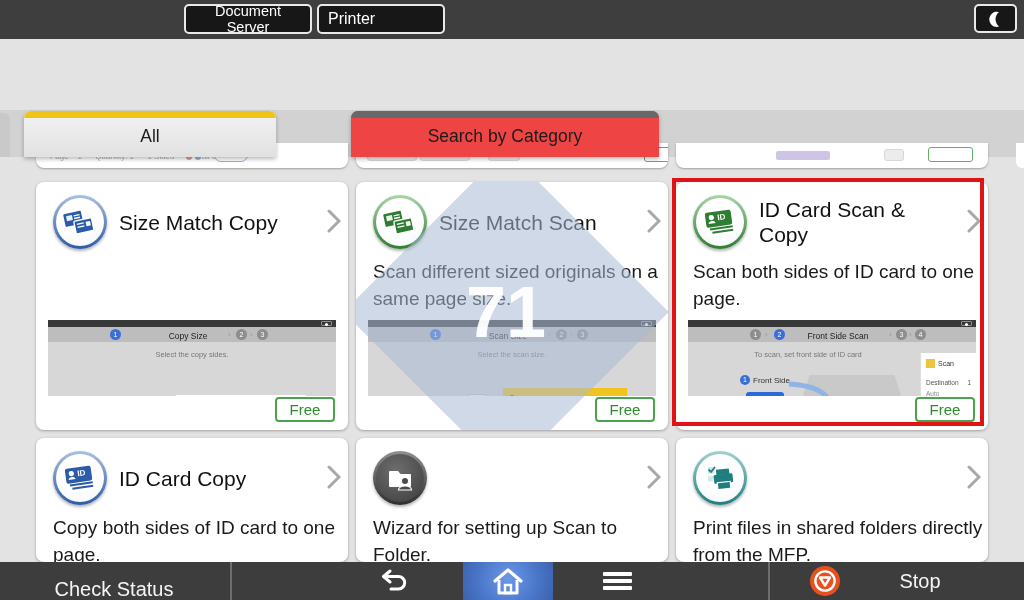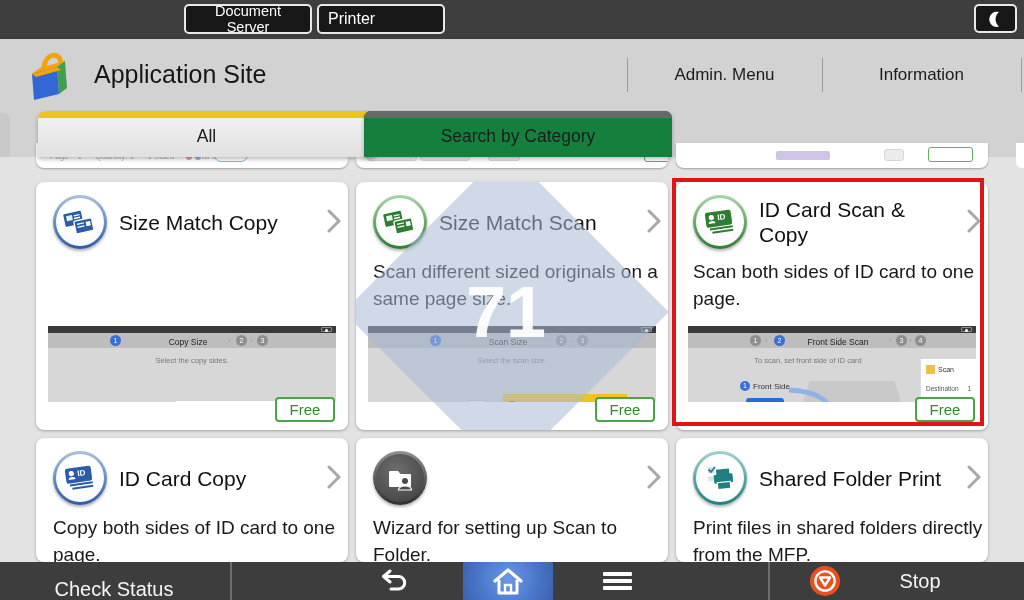--- a/index.html
+++ b/index.html
@@ -20,23 +20,23 @@
   .app-title{ position:absolute; left:94px; top:0; height:71px; line-height:71px; font-size:25px; color:#161616; }
   .hdiv{ position:absolute; top:19px; height:34px; width:1px; background:#9c9c9c; }
   .hlink{ position:absolute; top:0; height:71px; line-height:71px; text-align:center; font-size:17px; color:#1c1c1c; cursor:pointer;}
 
   
   .tabstrip{ position:absolute; left:0; top:110px; width:1024px; height:47px; background:#d2d2d2; z-index:6;}
   .tab{ position:absolute; top:111px; height:46px; border-radius:7px 7px 0 0; z-index:8; cursor:pointer;
         display:flex; align-items:flex-end; justify-content:center; padding-bottom:10px; font-size:17.5px; color:#1c1c1c;
         box-shadow:0 2px 4px rgba(0,0,0,.28); overflow:hidden;}
   .tab .accent{ position:absolute; left:0; top:0; width:100%; height:7px; }
-  .tab-all{ left:38px; width:337px; background:linear-gradient(180deg,#f3f3f3,#e1e1e1); }
+  .tab-all{ left:24px; width:252px; background:linear-gradient(180deg,#f3f3f3,#e1e1e1); }
   .tab-all .accent{ background:#f0c417; }
-  .tab-search{ left:364px; width:308px; background:#15803d; }
+  .tab-search{ left:351px; width:308px; background:#ef4444; }
   .tab-search .accent{ background:#686868; }
   .tab-sliver-left{ position:absolute; left:0; top:113px; width:10px; height:44px; background:#c9c9c9; border-radius:0 6px 0 0; z-index:7;}
 
   
   .pcard{ position:absolute; top:143px; height:25px; width:312px; background:#fff; border-radius:0 0 8px 8px;
           box-shadow:0 1px 2px rgba(0,0,0,.3); z-index:7; overflow:hidden; cursor:pointer;}
   .pcard .ptext{ position:absolute; left:14px; top:9px; font-size:8px; color:#adadad; white-space:pre; }
   .p-pill-blue{ position:absolute; left:178px; top:5px; width:34px; height:14px; border:1.5px solid #8cb0dc; border-radius:7px; background:#fff;}
   .p-dot{ position:absolute; top:11px; width:6px; height:6px; border-radius:50%; }
   .p-pill-gray{ position:absolute; top:6px; height:12px; background:#ececec; border:1px solid #d7d7d7; border-radius:3px;}
@@ -67,21 +67,21 @@
   
   .sel-frame{ position:absolute; left:672px; top:178px; width:312px; height:248px; border:4px solid #e01414;
               z-index:9; pointer-events:none; }
 
   
   .wm{ position:absolute; left:35px; top:15px; width:230px; height:230px; transform:rotate(45deg);
        background:rgba(170,186,214,.55); z-index:4; display:flex; align-items:center; justify-content:center; pointer-events:none;}
   .wm span{ transform:rotate(-45deg); color:rgba(255,255,255,.95); font-size:72px; font-weight:bold; }
 
   
-  .thumb{ position:absolute; left:12px; top:144px; width:288px; height:76px; background:#d7d7d7; overflow:hidden; z-index:2;}
+  .thumb{ position:absolute; left:12px; top:138px; width:288px; height:76px; background:#d7d7d7; overflow:hidden; z-index:2;}
   .t-top{ position:absolute; left:0; top:0; width:288px; height:7px; background:#393939; }
   .t-moon{ position:absolute; right:4px; top:1px; width:11px; height:5px; border:1px solid #8f8f8f; border-radius:1px; }
   .t-moon::after{ content:""; position:absolute; left:3px; top:0.5px; width:3px; height:3px; border-radius:50%; background:#fff;}
   .t-bar{ position:absolute; left:0; top:7px; width:288px; height:15px; background:#bdbdbd; }
   .t-step{ position:absolute; top:2px; width:11px; height:11px; border-radius:50%; background:#8e8e8e;
            color:#fff; font-size:7px; line-height:11px; text-align:center;}
   .t-step.active{ background:#3a6fd8; }
   .t-sep{ position:absolute; top:2.5px; font-size:8px; color:#999; }
   .t-title{ position:absolute; top:3.5px; font-size:8.5px; color:#222; text-align:center; }
   .t-body{ position:absolute; left:0; top:22px; width:288px; height:84px; }
@@ -148,36 +148,20 @@
   <div class="topbar">
     <button class="tb-btn printer" style="left:317px;width:128px">Printer</button>
     <button class="tb-btn" style="left:184px;width:128px">Document Server</button>
     <button class="moon-btn">
       <svg width="18" height="18" viewBox="0 0 18 18">
         <path d="M12 2 A 7.6 7.6 0 1 0 12 16.6 A 9.4 9.4 0 0 1 12 2 Z" fill="#fff"></path>
       </svg>
     </button>
   </div>
 
-  <div class="header">
-    <svg class="bag" width="46" height="54" viewBox="0 0 46 54">
-      <path d="M16 20 C17 5 32 3 33 15" stroke="#f1a40e" stroke-width="5" fill="none"></path>
-      <polygon points="4,26 29,19 37,13 12,20" fill="#f1a40e"></polygon>
-      <polygon points="4,26 29,19 37,13 12,20 4,26" fill="#f1a40e"></polygon>
-      <polygon points="29,19 37,13 39,40 31,46" fill="#3f9e4f"></polygon>
-      <polygon points="4,26 29,19 31,46 6,52" fill="#3367d6"></polygon>
-      <polygon points="4,26 29,19 33,22 8,29" fill="#f1a40e"></polygon>
-    </svg>
-    <div class="app-title">Application Site</div>
-    <div class="hdiv" style="left:627px"></div>
-    <div class="hdiv" style="left:822px"></div>
-    <div class="hdiv" style="left:1021px"></div>
-    <div class="hlink" style="left:627px;width:195px">Admin. Menu</div>
-    <div class="hlink" style="left:822px;width:199px">Information</div>
-  </div>
 
   <div class="tabstrip"></div>
   <div class="tab-sliver-left"></div>
 
   <div class="pcard" style="left:36px">
     <span class="ptext">Page    1      Quantity: 1      1 Sided          Full Color</span>
     <span class="p-dot" style="left:150px;background:#e09a9a"></span>
     <span class="p-dot" style="left:159px;background:#9ab2e0"></span>
     <span class="p-pill-blue"></span>
   </div>
@@ -418,21 +402,20 @@
         <rect x="5" y="6" width="6.5" height="6.5" fill="#cfe4e4"></rect>
         <path d="M5.5 8.5 l2.5 2.5 4-5" stroke="#2a7c8f" stroke-width="1.8" fill="none"></path>
         <rect x="5" y="15" width="5.5" height="5.5" fill="#d9e9e9"></rect>
         <g transform="rotate(-6 21 19)">
           <rect x="14" y="8" width="13" height="5.5" fill="#1f7f80"></rect>
           <rect x="11" y="13" width="19" height="9" rx="1.5" fill="#1f7f80"></rect>
           <rect x="14" y="21" width="13" height="7" fill="#1f7f80" stroke="#fff" stroke-width="1.2"></rect>
         </g>
       </svg>
     </div>
-    <div class="card-title">Shared Folder Print</div>
     <svg class="chev" width="14" height="26" viewBox="0 0 14 26">
       <path d="M2 3 L12 13 L2 23" stroke="#a8a8a8" stroke-width="3" fill="none" stroke-linecap="round"></path>
       </svg>
     <div class="card-desc">Print files in shared folders directly from the MFP.</div>
   </div>
 
   <div class="bottombar">
     <div class="bb-check">Check Status</div>
     <div class="bb-div" style="left:230px"></div>
     <div class="bb-back">

